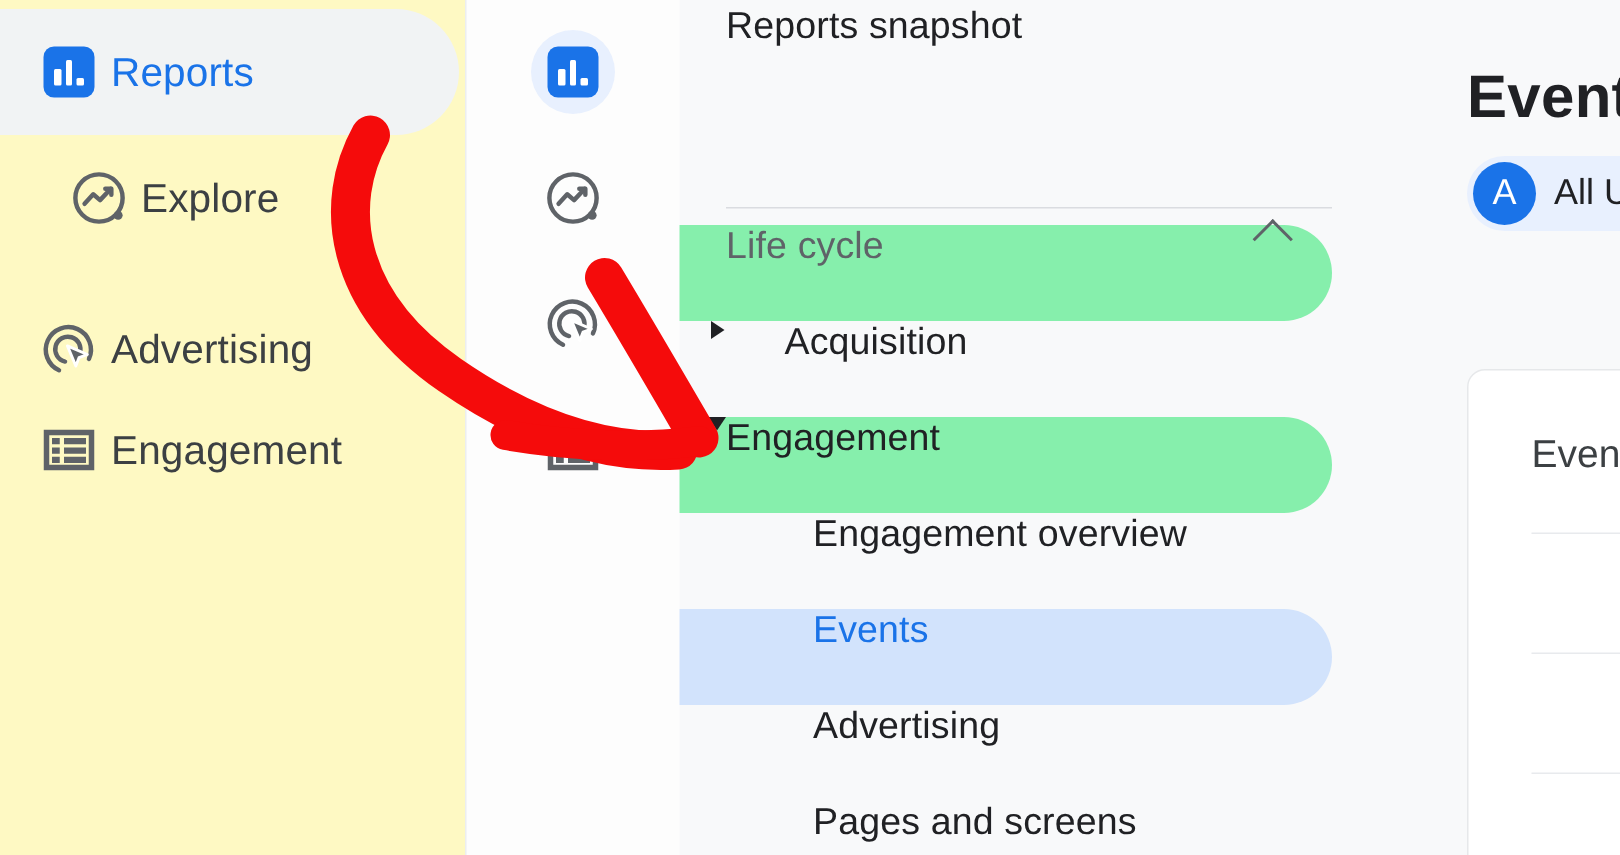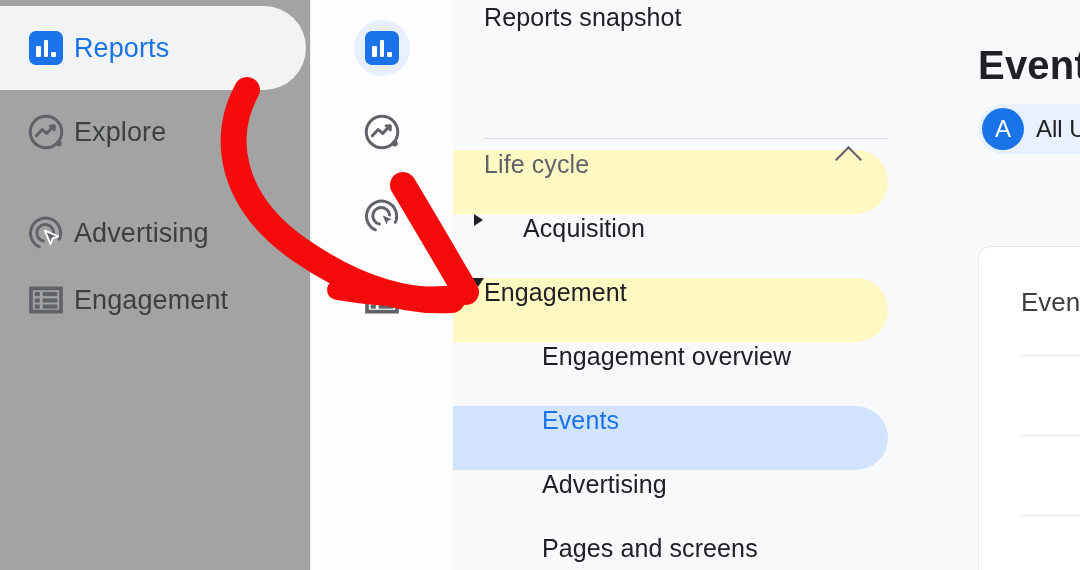--- a/index.html
+++ b/index.html
@@ -21,21 +21,21 @@
     background: #f8f9fa;
   }
 
   
   #primary-nav {
     position: absolute;
     left: 0;
     top: 0;
     width: 310px;
     height: 570px;
-    background: #a3a3a3;
+    background: #fef9c3;
     z-index: 3;
   }
 
   .pnav-item {
     position: absolute;
     left: 0;
     width: 310px;
     height: 84px;
     display: flex;
     align-items: center;
@@ -140,21 +140,21 @@
     font-size: 25px;
     color: #202124;
     letter-spacing: 0.1px;
   }
 
   .snav-pill {
     width: 436px;
     border-top-right-radius: 32px;
     border-bottom-right-radius: 32px;
   }
-  .pill-grey { background: #fef9c3; }
+  .pill-grey { background: #86efac; }
   .pill-blue { background: #d2e3fc; }
   .pill-blue .snav-text { color: #1a73e8; }
   .snav-muted .snav-text { color: #5f6368; }
 
   .snav-divider {
     position: absolute;
     left: 32px;
     width: 404px;
     height: 1px;
     background: #dadce0;
@@ -282,21 +282,21 @@
       <span class="pnav-icon">
         <span class="ic-reports">
             <i></i>
             <i></i>
             <i></i>
           </span>
       </span>
       <span class="pnav-label">Reports</span>
     </div>
 
-    <div class="pnav-item" style="top:90px;">
+    <div class="pnav-item" style="top:90px;padding-left:20px;">
       <span class="pnav-icon">
         <svg width="42" height="42" viewBox="0 0 24 24" fill="none" stroke="#5f6368" stroke-width="1.7">
           <path d="M21 12a9 9 0 1 1-9-9 9 9 0 0 1 9 9z"></path>
           <path d="M6.5 14.2l3.3-3.6 2.6 2.2 4.1-4.3" stroke-linecap="round" stroke-linejoin="round"></path>
           <path d="M14.4 8.5h2.3v2.3" stroke-linecap="round" stroke-linejoin="round"></path>
           <circle cx="19.3" cy="18.6" r="1.7" fill="#5f6368" stroke="none"></circle>
         </svg>
       </span>
       <span class="pnav-label">Explore</span>
     </div>

